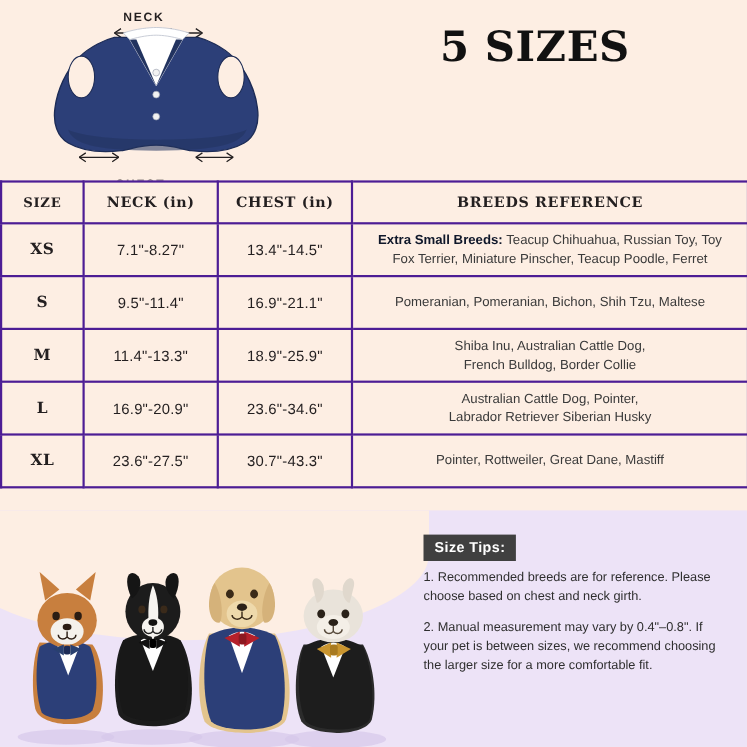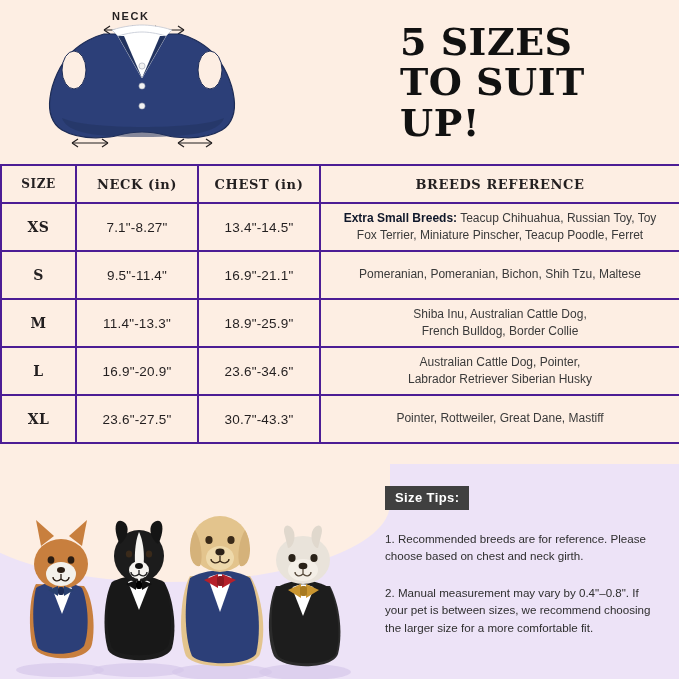--- a/index.html
+++ b/index.html
@@ -90,21 +90,21 @@
   }
   .tips{
     position:absolute;left:385px;top:22px;width:275px;
   }
   .tips-badge{
     display:inline-block;background:#404040;color:#fff;
     font-weight:700;font-size:13px;letter-spacing:0.4px;
     padding:4px 10px 5px 10px;
   }
   .tip{
-    font-size:11.6px;line-height:1.48;color:#2e2e2e;margin-top:20px;
+    font-size:11.6px;line-height:1.48;color:#2e2e2e;margin-top:6px;
   }
 </style>
 </head>
 <body>
 
 <div class="page">
 
   <div class="top">
 
     <div class="garment-wrap">
@@ -155,21 +155,20 @@
 
         <ellipse cx="74" cy="70" rx="12" ry="19" fill="#fdeee3" stroke="#1d2c56" stroke-width="1"></ellipse>
         <ellipse cx="210" cy="70" rx="12" ry="19" fill="#fdeee3" stroke="#1d2c56" stroke-width="1"></ellipse>
 
         <path d="M62 118 C 86 130, 200 130, 224 118 C 220 130, 200 137, 142 137 C 84 137, 66 130, 62 118 Z" fill="#22335f" opacity="0.55"></path>
       </svg>
     </div>
 
     <div class="headline">
       <div>5 SIZES</div>
-      <div>TO SUIT UP!</div>
     </div>
   </div>
 
   <div class="table-zone">
     <table>
       <colgroup>
         <col class="c1">
           <col class="c2">
           <col class="c3">
           <col class="c4">

